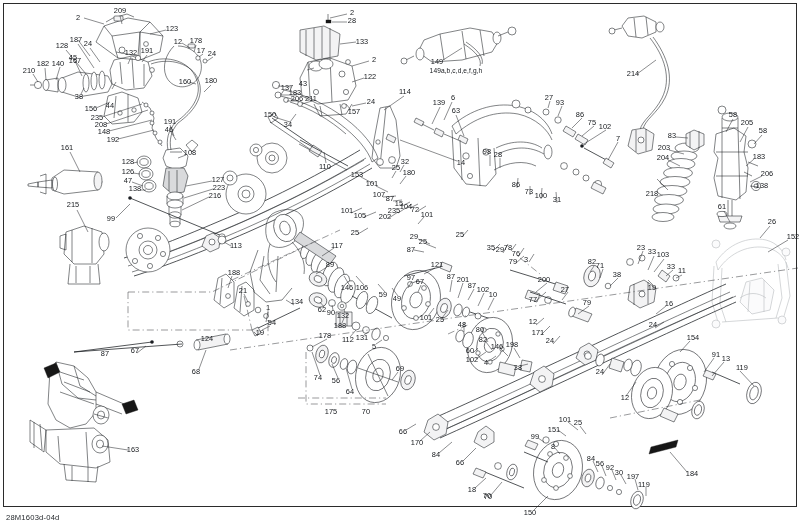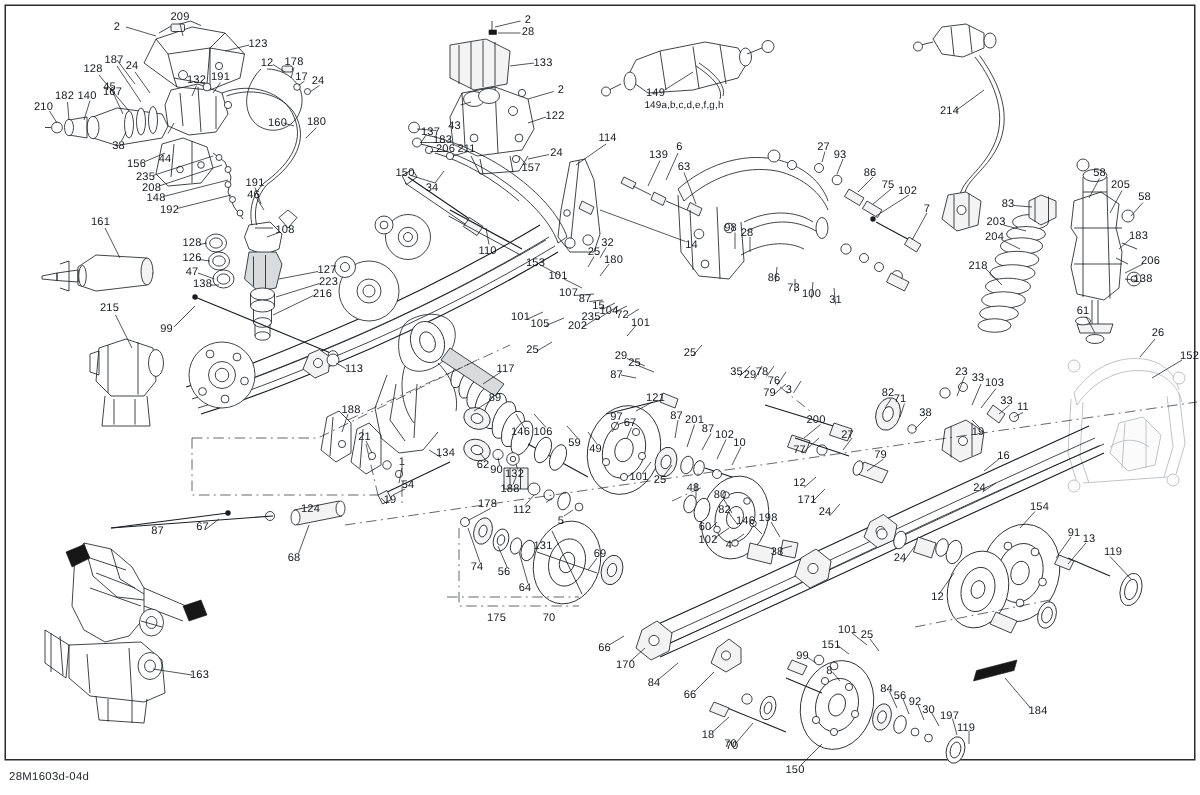--- a/index.html
+++ b/index.html
@@ -956,21 +956,21 @@
       <div class="lbl" style="left: 483px; top: 290px;">102</div>
       <div class="lbl" style="left: 493px; top: 295px;">10</div>
       <div class="lbl" style="left: 426px; top: 318px;">101</div>
       <div class="lbl" style="left: 440px; top: 320px;">25</div>
       <div class="lbl" style="left: 462px; top: 325px;">48</div>
       <div class="lbl" style="left: 322px; top: 310px;">62</div>
       <div class="lbl" style="left: 331px; top: 313px;">90</div>
       <div class="lbl" style="left: 343px; top: 316px;">132</div>
       <div class="lbl" style="left: 340px; top: 326px;">188</div>
       <div class="lbl" style="left: 348px; top: 340px;">112</div>
-      <div class="lbl" style="left: 362px; top: 338px; margin-top: 26px;">131</div>
+      <div class="lbl" style="left: 362px; top: 338px;">131</div>
       <div class="lbl" style="left: 374px; top: 347px;">5</div>
       <div class="lbl" style="left: 325px; top: 336px;">178</div>
       <div class="lbl" style="left: 318px; top: 378px;">74</div>
       <div class="lbl" style="left: 336px; top: 381px;">56</div>
       <div class="lbl" style="left: 350px; top: 392px;">64</div>
       <div class="lbl" style="left: 331px; top: 412px;">175</div>
       <div class="lbl" style="left: 366px; top: 412px;">70</div>
       <div class="lbl" style="left: 400px; top: 369px;">69</div>
       <div class="lbl" style="left: 403px; top: 432px;">66</div>
       <div class="lbl" style="left: 417px; top: 443px;">170</div>
@@ -989,21 +989,21 @@
       <div class="lbl" style="left: 549px; top: 98px;">27</div>
       <div class="lbl" style="left: 560px; top: 103px;">93</div>
       <div class="lbl" style="left: 580px; top: 115px;">86</div>
       <div class="lbl" style="left: 592px; top: 123px;">75</div>
       <div class="lbl" style="left: 605px; top: 127px;">102</div>
       <div class="lbl" style="left: 618px; top: 139px;">7</div>
       <div class="lbl" style="left: 633px; top: 74px;">214</div>
       <div class="lbl" style="left: 672px; top: 136px;">83</div>
       <div class="lbl" style="left: 664px; top: 148px;">203</div>
       <div class="lbl" style="left: 663px; top: 158px;">204</div>
-      <div class="lbl" style="left: 652px; top: 177px;">218</div>
+      <div class="lbl" style="left: 652px; top: 194px;">218</div>
       <div class="lbl" style="left: 733px; top: 115px;">58</div>
       <div class="lbl" style="left: 747px; top: 123px;">205</div>
       <div class="lbl" style="left: 763px; top: 131px;">58</div>
       <div class="lbl" style="left: 759px; top: 157px;">183</div>
       <div class="lbl" style="left: 767px; top: 174px;">206</div>
       <div class="lbl" style="left: 762px; top: 186px;">138</div>
       <div class="lbl" style="left: 722px; top: 207px;">61</div>
       <div class="lbl" style="left: 437px; top: 62px;">149</div>
       <div class="lbl sm" style="left: 456px; top: 71px;">149a,b,c,d,e,f,g,h</div>
       <div class="lbl" style="left: 487px; top: 152px;">98</div>

